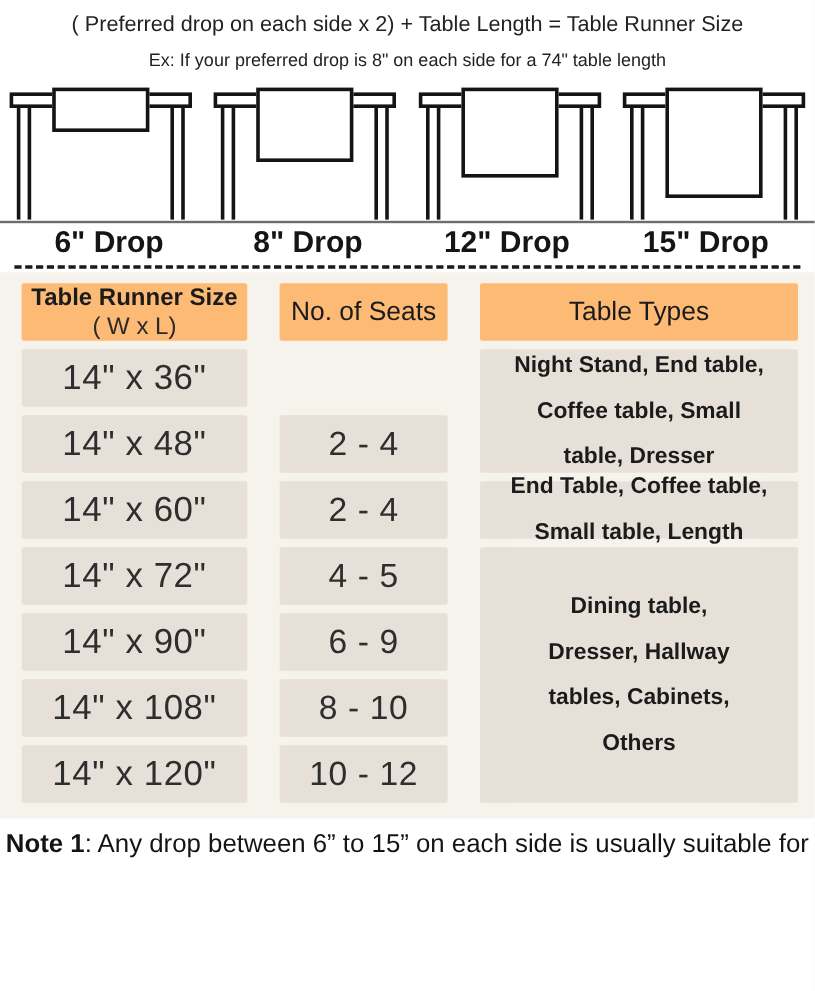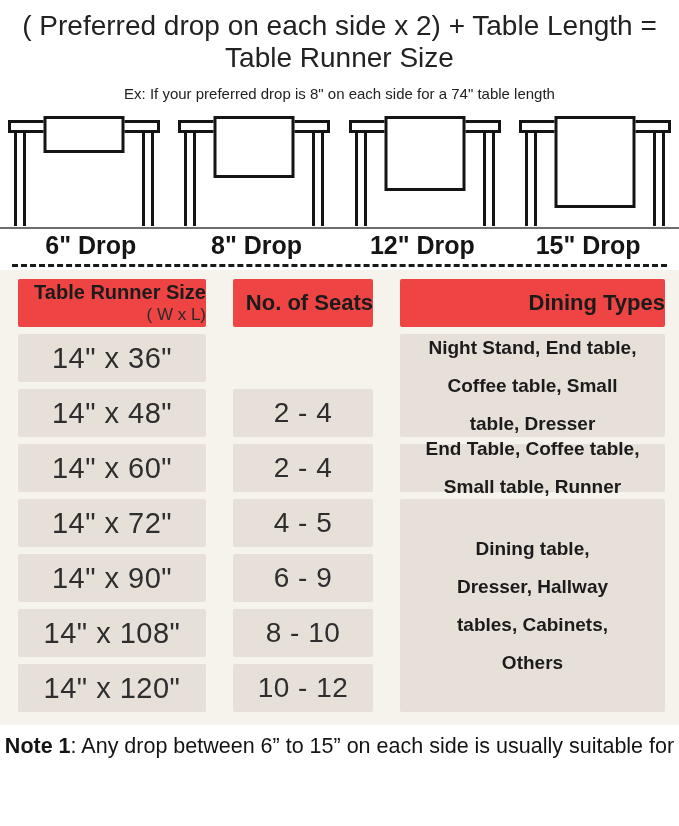--- a/index.html
+++ b/index.html
@@ -8,21 +8,21 @@
     height:826px; background:#ffffff; overflow:hidden;
     font-family:"Liberation Sans", sans-serif; color:#1d1d1d;
   }
   .page { width:679px; height:826px; position:relative; }
 
   .title {
     text-align:center; font-size:41px; font-weight:800; letter-spacing:.2px;
     padding-top:3px; color:#121212; -webkit-text-stroke:.6px #121212;
   }
   .sub { text-align:center; color:#222; }
-  .formula { font-size:28px; margin-top:10px; }
+  .formula { font-size:18px; margin-top:10px; }
   .ex1 { font-size:15px; margin-top:11px; }
   .ex2 { font-size:21.5px; margin-top:8px; }
 
   
   .figures { display:flex; justify-content:space-between; padding:0 8px; margin-top:13px; height:112px; }
   .fig { position:relative; width:152px; height:112px; }
   .tabletop { position:absolute; left:0; right:0; top:5px; height:13px; background:#fff; border:3px solid #141414; z-index:1; }
   .leg { position:absolute; top:16px; bottom:1px; width:12px; border-left:3px solid #141414; border-right:3px solid #141414; z-index:0; }
   .leg-l { left:6px; } .leg-r { right:6px; }
   .runner { position:absolute; left:50%; transform:translateX(-50%); top:1px; width:81px; background:#fff; border:3px solid #141414; z-index:2; }
@@ -32,24 +32,24 @@
   .droplabel { width:25%; text-align:center; font-size:25px; font-weight:700; padding-top:2px; color:#151515; }
   .dashline { border-top:3px dashed #1a1a1a; margin:4px 12px 0 12px; }
 
   
   .panel { background:#f6f2ec; margin-top:3px; padding:9px 14px 13px 18px; }
   .grid { display:grid; grid-template-columns:188px 140px 265px; grid-template-rows:48px repeat(7,48px); gap:7px 27px; }
   .cell {
     display:flex; flex-direction:column; align-items:center; justify-content:center;
     background:#e7e0d8; border-radius:2px; text-align:center;
   }
-  .head { background:#ef4444;align-items:flex-end; }
+  .head { background:#fdba74; }
   .head-line1 { font-size:20px; font-weight:700; color:#1b1b1b; }
-  .head-line2 { font-size:17px; font-weight:400; margin-top:1px; color:#2a2a2a; }
-  .head-big { font-size:22px; font-weight:700; color:#1b1b1b; }
+  .head-line2 { font-size:20px; font-weight:400; margin-top:1px; color:#2a2a2a; }
+  .head-big { font-size:22px; font-weight:400; color:#1b1b1b; }
   .size-cell { font-size:29px; letter-spacing:.5px; color:#2e2e2e; }
   .seats-cell { font-size:28px; letter-spacing:.5px; color:#2e2e2e; }
   .types-cell { font-size:19px; font-weight:700; line-height:38px; white-space:pre-line; color:#1b1b1b; padding:2px 6px; }
 
   
   .notes { margin-top:9px; text-align:center; font-size:21.5px; line-height:25.5px; color:#141414; }
   .notes b { font-weight:700; }
 </style>
 </head>
 <body>
@@ -98,42 +98,42 @@
   <div class="dashline"></div>
 
   <div class="panel">
     <div class="grid">
 
       <div class="cell head" style="grid-area:1/1">
         <div class="head-line1">Table Runner Size</div>
         <div class="head-line2">( W x L)</div>
       </div>
       <div class="cell head head-big" style="grid-area:1/2">No. of Seats</div>
-      <div class="cell head head-big" style="grid-area:1/3">Dining Types</div>
+      <div class="cell head head-big" style="grid-area:1/3">Table Types</div>
 
       <div class="cell size-cell" style="grid-area:2/1">14" x 36"</div>
       <div class="cell size-cell" style="grid-area:3/1">14" x 48"</div>
       <div class="cell size-cell" style="grid-area:4/1">14" x 60"</div>
       <div class="cell size-cell" style="grid-area:5/1">14" x 72"</div>
       <div class="cell size-cell" style="grid-area:6/1">14" x 90"</div>
       <div class="cell size-cell" style="grid-area:7/1">14" x 108"</div>
       <div class="cell size-cell" style="grid-area:8/1">14" x 120"</div>
 
       <div class="cell seats-cell" style="grid-area:3/2">2 - 4</div>
       <div class="cell seats-cell" style="grid-area:4/2">2 - 4</div>
       <div class="cell seats-cell" style="grid-area:5/2">4 - 5</div>
       <div class="cell seats-cell" style="grid-area:6/2">6 - 9</div>
       <div class="cell seats-cell" style="grid-area:7/2">8 - 10</div>
       <div class="cell seats-cell" style="grid-area:8/2">10 - 12</div>
 
       <div class="cell types-cell" style="grid-row:2 / span 2; grid-column:3">Night Stand, End table,
 Coffee table, Small
 table, Dresser</div>
       <div class="cell types-cell" style="grid-row:4; grid-column:3">End Table, Coffee table,
-Small table, Runner</div>
+Small table, Length</div>
       <div class="cell types-cell" style="grid-row:5 / span 4; grid-column:3">Dining table,
 Dresser, Hallway
 tables, Cabinets,
 Others</div>
 
     </div>
   </div>
 
   <div class="notes">
     <div class="note-line"><b>Note 1</b><span>: Any drop between 6” to 15” on each side is usually suitable for</span></div>

